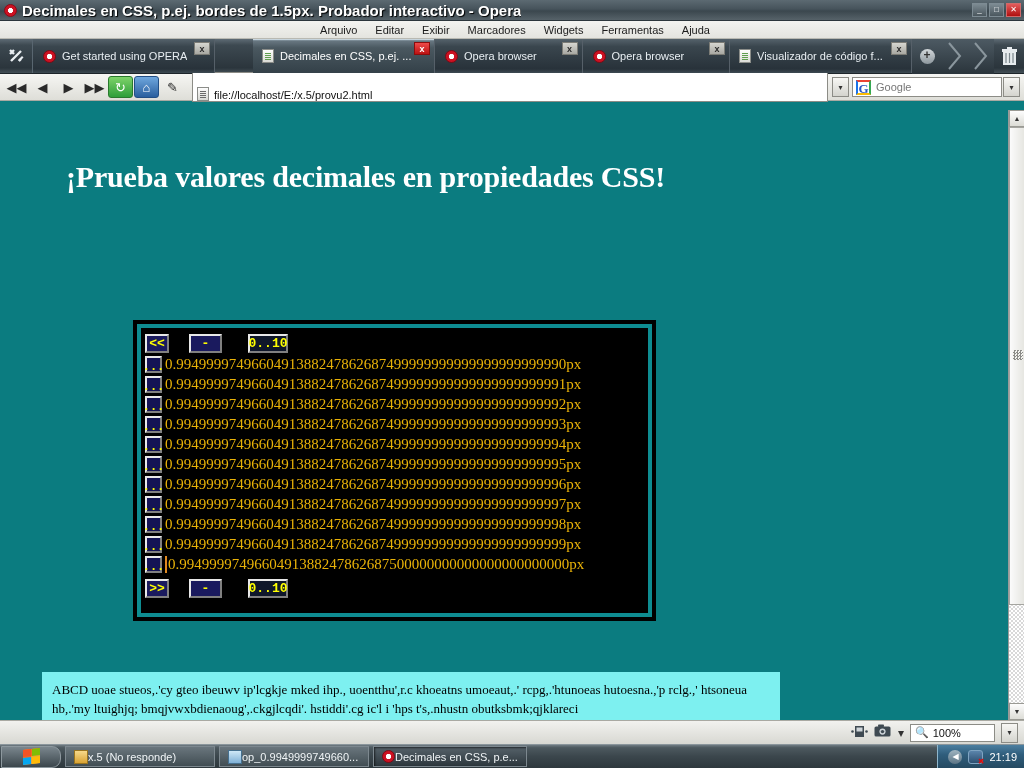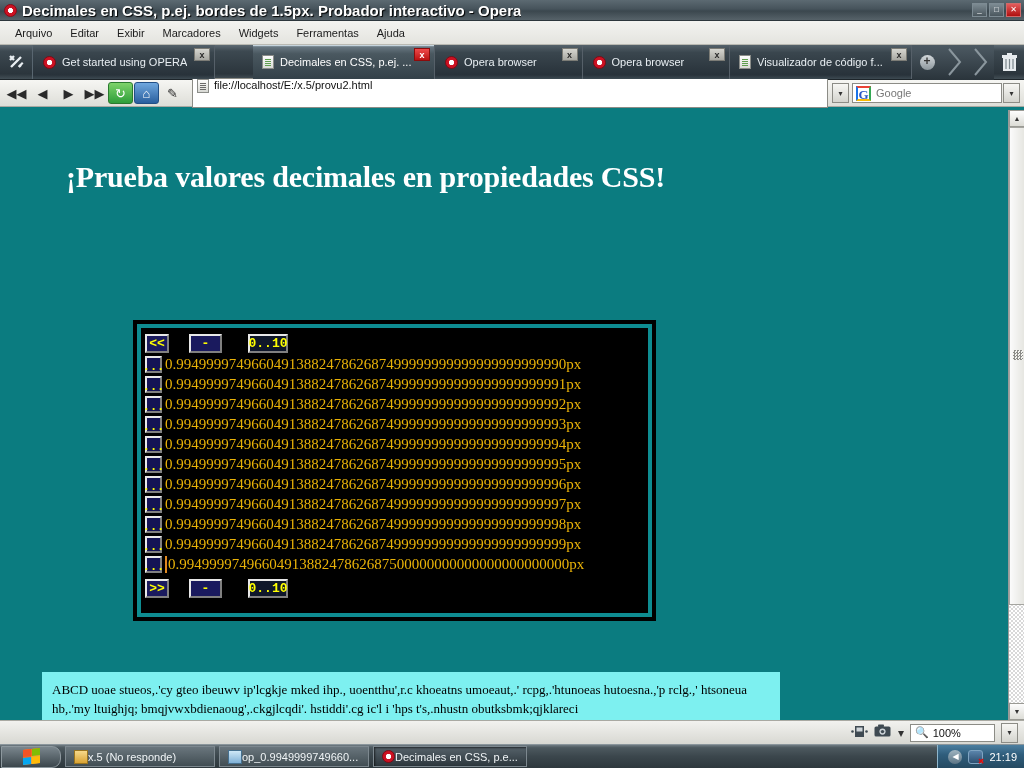--- a/index.html
+++ b/index.html
@@ -34,25 +34,26 @@
   #winbtns { position: absolute; right: 3px; top: 3px; display: flex; gap: 2px; }
   #winbtns div {
     width: 15px; height: 14px; border: 1px solid #7d8b93;
     font-size: 8px; color: #fff; text-align: center; line-height: 12px;
     background: linear-gradient(to bottom,#7d8b93,#4b575e);
   }
   #winbtns div.close { background: linear-gradient(to bottom,#e45c5c,#b01010); border-color:#d06a6a; }
 
   
   #menubar {
-    height: 24px;
+    height: 18px;
     background: linear-gradient(to bottom,#f3f3f0,#e4e4df);
     display: flex; align-items: center;
     border-bottom: 1px solid #b9b9b2;
     padding-left: 6px;
+    justify-content: center;
   }
   #menubar .mi {
     font-size: 11px; color: #1b1b1b; padding: 1px 9px; cursor: default;
   }
 
   
   #tabbar {
     height: 35px;
     background: linear-gradient(to bottom,#5e6b74 0%,#3d4951 18%,#2b353c 85%,#434f56 100%);
     display: flex; align-items: stretch;
@@ -144,21 +145,21 @@
   }
   .navbtn.reload {
     background: linear-gradient(to bottom,#7ed36a,#2e9e3a);
     border: 1px solid #2a7a2e; color:#fff; border-radius:3px;
   }
   .navbtn.home {
     background: linear-gradient(to bottom,#6fa7de,#2a5f9e);
     border: 1px solid #224f86; color:#fff; border-radius:3px;
   }
   #urlwrap {
-    flex: 1; height: 30px; display: flex; align-items: flex-start;
+    flex: 1; height: 30px; display: flex; align-items: flex-end;
     background: #ffffff; border: 1px solid #8c8c86;
     margin: 0 3px 0 6px;
   }
   #urlwrap .pgicon {
     width: 12px; height: 14px; margin: 0 5px 0 4px; flex:none;
     background: linear-gradient(to bottom,#fdfdfd,#d8d9d4);
     border: 1px solid #8b8d89; position: relative;
   }
   #urlwrap .pgicon::after {
     content:""; position:absolute; left:2px; top:3px; right:2px; height:7px;

